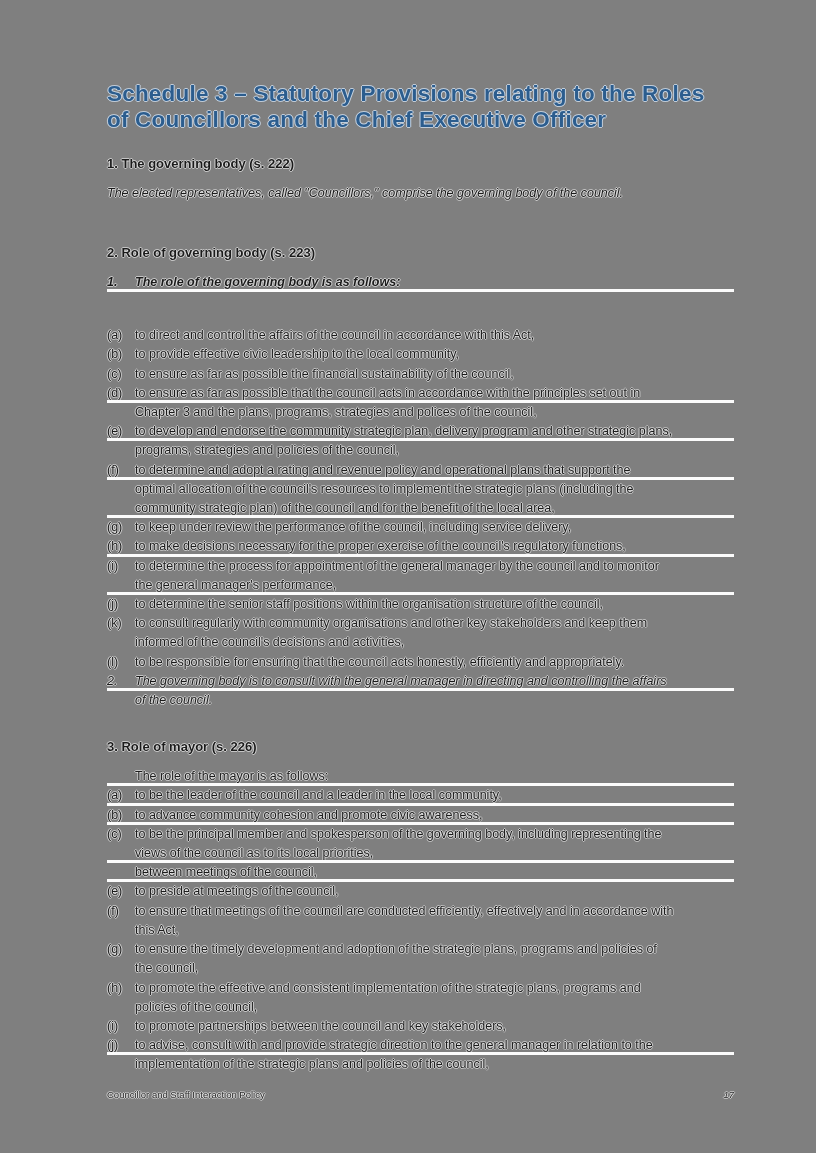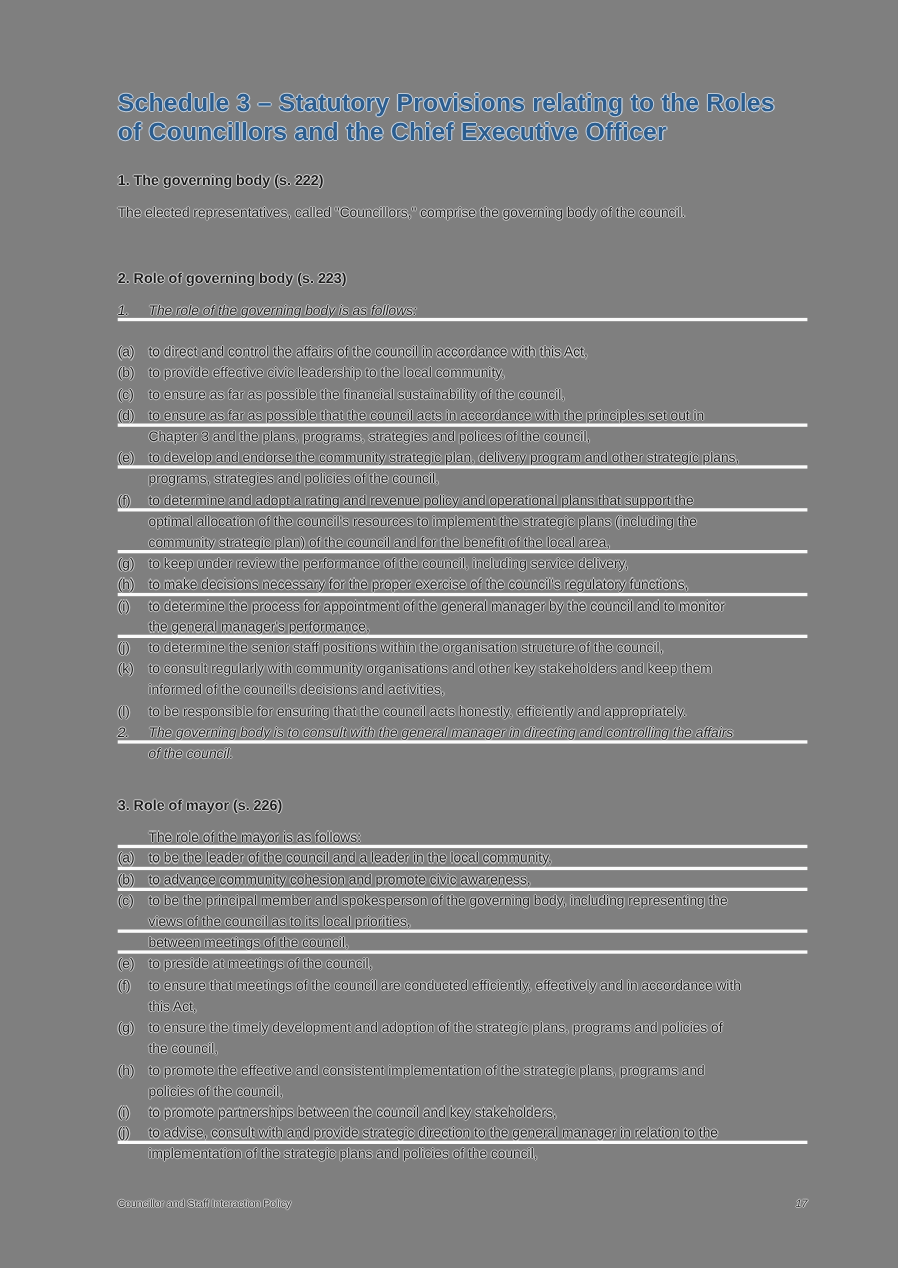--- a/index.html
+++ b/index.html
@@ -24,37 +24,37 @@
     letter-spacing:.2px;
     margin:0 12px 23px 0;
     text-shadow:1px 0 0 rgba(215,230,245,.75),-1px 0 0 rgba(215,230,245,.75),
                 0 1px 0 rgba(215,230,245,.75),0 -1px 0 rgba(215,230,245,.75);
   }
   .heading{
     font-size:13px;font-weight:bold;line-height:15px;
     margin:0 0 13px 0;
   }
   .para{
-    font-size:12.5px;line-height:19px;margin:0;
+    font-size:12.5px;line-height:19px;margin:0;font-style:italic;
   }
   .sect{margin:0;}
   .mt-big{margin-top:42px;}
   .mt-mayor{margin-top:29px;}
   .lines{font-size:12.5px;line-height:19.2px;}
   .line{position:relative;white-space:nowrap;}
   .line .lbl{display:inline-block;width:28px;}
   .line.cont{padding-left:28px;}
   .line.rule::after{
     content:"";position:absolute;left:0;right:0;bottom:0;height:3px;
     background:#fbfbfb;
   }
   .italic{font-style:italic;}
-  .list-gap{margin-top:19px;}
+  .list-gap{margin-top:34px;}
   .consult-gap{}
-  .intro-gap{margin-top:0;}
+  .intro-gap{margin-top:0;font-weight:bold;}
   .footer{
     position:absolute;left:107px;top:1089px;width:627px;
     font-size:9.5px;color:#2e2e2e;
     display:flex;justify-content:space-between;align-items:baseline;
   }
   .footer .pageno{font-style:italic;}
 </style>
 </head>
 <body>
 

